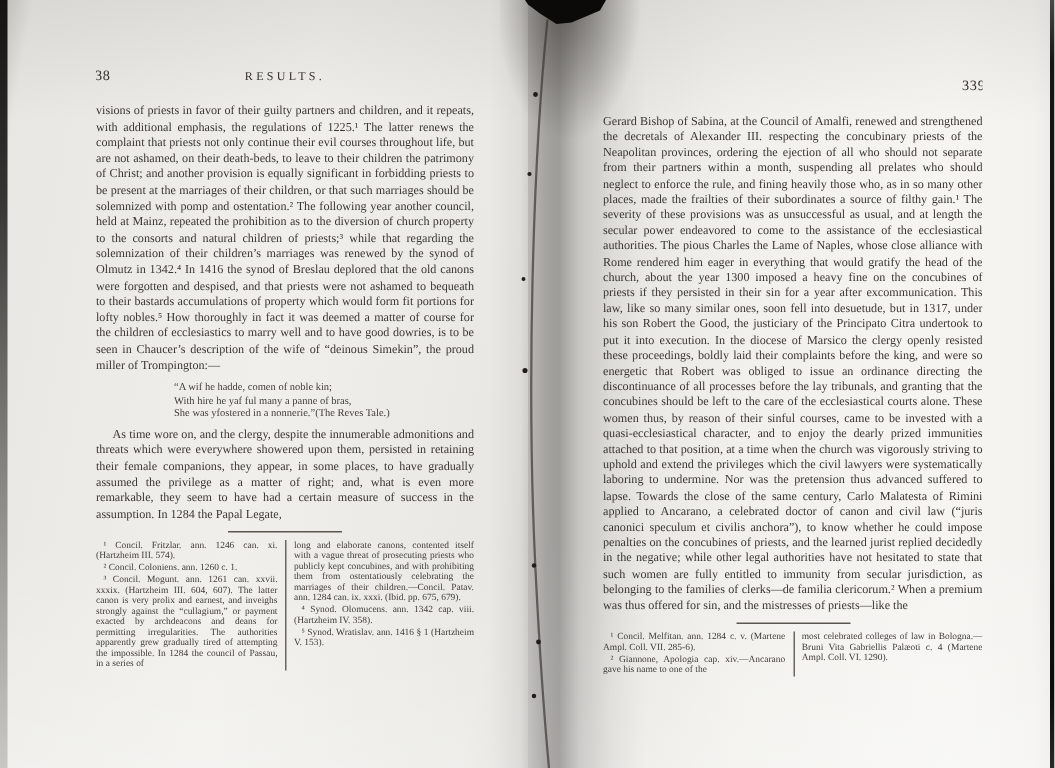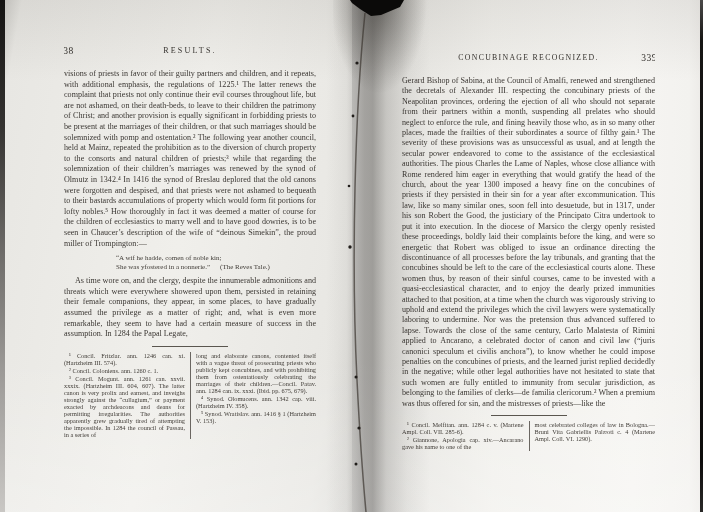--- a/index.html
+++ b/index.html
@@ -46,21 +46,21 @@
     text-align: justify; text-justify: inter-word;
     margin: 0;
     color: #3b3733;
   }
   .tb-right .para { line-height: 10.4px; }
   .para.indent { text-indent: 11px; }
 
   .verse { margin: 5px 0 5px 52px; font-size: 7px; line-height: 8.6px; color: #403c37; font-family: Liberation Serif, serif; }
   .verse .vline { white-space: nowrap; }
   .verse .vlast { display: flex; white-space: nowrap; align-items: center; }
-  .verse .attr { margin-left: 10px; }
+  .verse .attr { }
 
   .fn-rule { width: 76px; height: 1px; background: #5a564f; margin: 6px auto 5px auto; }
   .fn-cols { display: flex; }
   .fn-col { width: 50%; box-sizing: border-box; }
   .fn-col.c1 { padding-right: 5px; }
   .fn-col.c2 { border-left: 1px solid #6a6661; padding-left: 5px; }
   .fn-col p {
     margin: 0 0 1px 0;
     font-size: 6.3px; line-height: 7px;
     text-align: justify; text-indent: 5px;
@@ -98,20 +98,21 @@
 
   <div class="page page-left">
     <div class="text-block tb-left">
       <div class="pg-head">
         <span class="num">338</span>
         <span class="runhead">RESULTS.</span>
       </div>
       <p class="para">visions of priests in favor of their guilty partners and children, and it repeats, with additional emphasis, the regulations of 1225.¹ The latter renews the complaint that priests not only continue their evil courses throughout life, but are not ashamed, on their death-beds, to leave to their children the patrimony of Christ; and another provision is equally significant in forbidding priests to be present at the marriages of their children, or that such marriages should be solemnized with pomp and ostentation.² The following year another council, held at Mainz, repeated the prohibition as to the diversion of church property to the consorts and natural children of priests;³ while that regarding the solemnization of their children’s marriages was renewed by the synod of Olmutz in 1342.⁴ In 1416 the synod of Breslau deplored that the old canons were forgotten and despised, and that priests were not ashamed to bequeath to their bastards accumulations of property which would form fit portions for lofty nobles.⁵ How thoroughly in fact it was deemed a matter of course for the children of ecclesiastics to marry well and to have good dowries, is to be seen in Chaucer’s description of the wife of “deinous Simekin”, the proud miller of Trompington:—</p>
       <div class="verse">
         <div class="vline">“A wif he hadde, comen of noble kin;</div>
+        <div class="vline">With hire he yaf ful many a panne of bras,</div>
         <div class="vlast">
           <span>She was yfostered in a nonnerie.”</span>
           <span class="attr">(The Reves Tale.)</span>
         </div>
       </div>
       <p class="para indent">As time wore on, and the clergy, despite the innumerable admonitions and threats which were everywhere showered upon them, persisted in retaining their female companions, they appear, in some places, to have gradually assumed the privilege as a matter of right; and, what is even more remarkable, they seem to have had a certain measure of success in the assumption. In 1284 the Papal Legate,</p>
       <div class="fn-rule"></div>
       <div class="fn-cols">
         <div class="fn-col c1">
           <p>¹ Concil. Fritzlar. ann. 1246 can. xi. (Hartzheim III. 574).</p>
@@ -123,21 +124,20 @@
           <p>⁴ Synod. Olomucens. ann. 1342 cap. viii. (Hartzheim IV. 358).</p>
           <p>⁵ Synod. Wratislav. ann. 1416 § 1 (Hartzheim V. 153).</p>
         </div>
       </div>
     </div>
   </div>
 
   <div class="page page-right">
     <div class="text-block tb-right">
       <div class="pg-head">
-        <span class="runhead">CONCUBINAGE RECOGNIZED.</span>
         <span class="num">339</span>
       </div>
       <p class="para">Gerard Bishop of Sabina, at the Council of Amalfi, renewed and strengthened the decretals of Alexander III. respecting the concubinary priests of the Neapolitan provinces, ordering the ejection of all who should not separate from their partners within a month, suspending all prelates who should neglect to enforce the rule, and fining heavily those who, as in so many other places, made the frailties of their subordinates a source of filthy gain.¹ The severity of these provisions was as unsuccessful as usual, and at length the secular power endeavored to come to the assistance of the ecclesiastical authorities. The pious Charles the Lame of Naples, whose close alliance with Rome rendered him eager in everything that would gratify the head of the church, about the year 1300 imposed a heavy fine on the concubines of priests if they persisted in their sin for a year after excommunication. This law, like so many similar ones, soon fell into desuetude, but in 1317, under his son Robert the Good, the justiciary of the Principato Citra undertook to put it into execution. In the diocese of Marsico the clergy openly resisted these proceedings, boldly laid their complaints before the king, and were so energetic that Robert was obliged to issue an ordinance directing the discontinuance of all processes before the lay tribunals, and granting that the concubines should be left to the care of the ecclesiastical courts alone. These women thus, by reason of their sinful courses, came to be invested with a quasi-ecclesiastical character, and to enjoy the dearly prized immunities attached to that position, at a time when the church was vigorously striving to uphold and extend the privileges which the civil lawyers were systematically laboring to undermine. Nor was the pretension thus advanced suffered to lapse. Towards the close of the same century, Carlo Malatesta of Rimini applied to Ancarano, a celebrated doctor of canon and civil law (“juris canonici speculum et civilis anchora”), to know whether he could impose penalties on the concubines of priests, and the learned jurist replied decidedly in the negative; while other legal authorities have not hesitated to state that such women are fully entitled to immunity from secular jurisdiction, as belonging to the families of clerks—de familia clericorum.² When a premium was thus offered for sin, and the mistresses of priests—like the</p>
       <div class="fn-rule"></div>
       <div class="fn-cols">
         <div class="fn-col c1">
           <p>¹ Concil. Melfitan. ann. 1284 c. v. (Martene Ampl. Coll. VII. 285-6).</p>
           <p>² Giannone, Apologia cap. xiv.—Ancarano gave his name to one of the</p>
         </div>
         <div class="fn-col c2">

